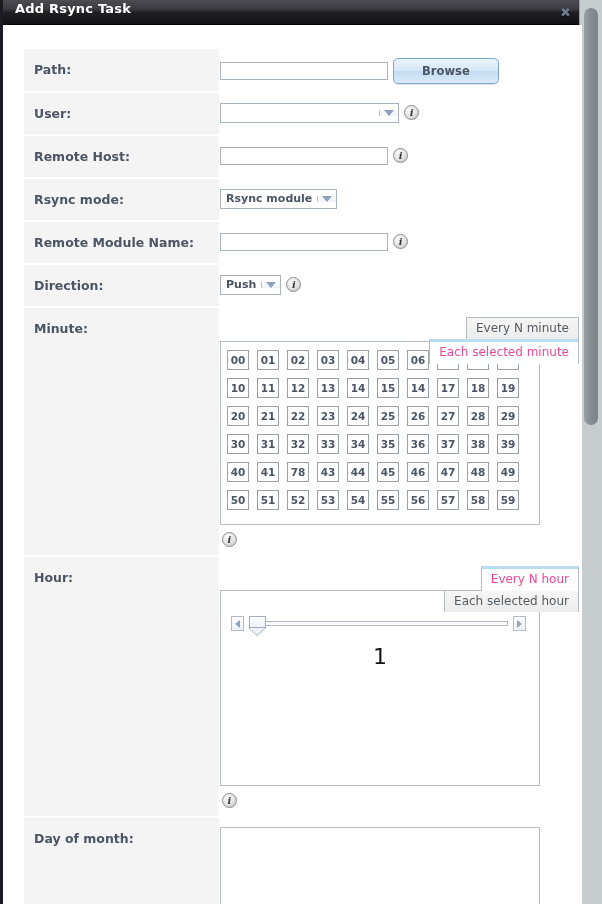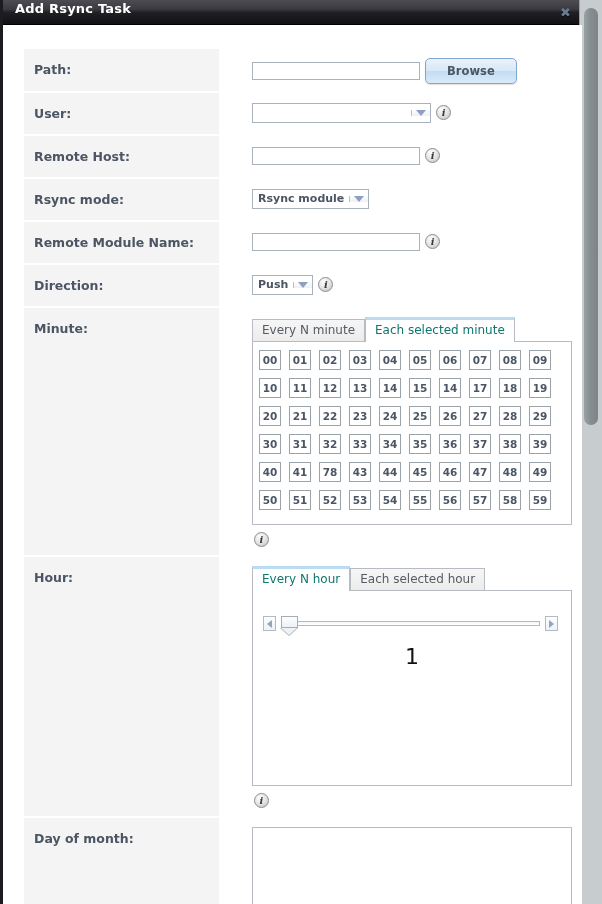--- a/index.html
+++ b/index.html
@@ -92,21 +92,20 @@
   .form {
     position: absolute;
     left: 18px;
     top: 24px;
     width: 555px;
   }
   .row {
     display: flex;
     align-items: flex-start;
     width: 100%;
-    gap: 32px;
   }
   .lbl {
     width: 195px;
     min-width: 195px;
     background: #f4f4f4;
     border-bottom: 2px solid #ffffff;
     box-sizing: border-box;
     color: #4b5563;
     font-size: 12.5px;
     font-weight: bold;
@@ -192,51 +191,52 @@
 
   
   .browse-btn {
     display: inline-block;
     border: 1px solid #7da7d0;
     border-radius: 5px;
     background: linear-gradient(to bottom, #eaf3fb 0%, #d7e8f7 48%, #c4ddf2 52%, #d9eaf8 100%);
     color: #4b5563;
     font-size: 11.5px;
     font-weight: bold;
-    padding: 5px 21px;
+    padding: 5px 28px;
     box-shadow: 0 1px 1px rgba(0,0,0,0.12);
     cursor: pointer;
     vertical-align: middle;
   }
 
   
   .tabstrip {
     display: flex;
     align-items: flex-end;
     height: 24px;
     position: relative;
     z-index: 2;
+    flex-direction: column;
   }
   .tab {
     border: 1px solid #b6bcc2;
     border-bottom: none;
     background: linear-gradient(to bottom, #f6f6f6 0%, #ececec 100%);
     color: #555c63;
     font-size: 12px;
     padding: 3px 9px 4px 9px;
     box-sizing: border-box;
     height: 22px;
     line-height: 15px;
     cursor: pointer;
     white-space: nowrap;
   }
   .tab.active {
     background: #ffffff;
     border-top: 3px solid #b9dcf2;
-    color: #0f766e;
+    color: #ec4899;
     height: 25px;
     padding-top: 3px;
     position: relative;
     z-index: 3;
     margin-bottom: -1px;
   }
   .tabpanel {
     border: 1px solid #b6bcc2;
     background: #ffffff;
     box-sizing: border-box;

